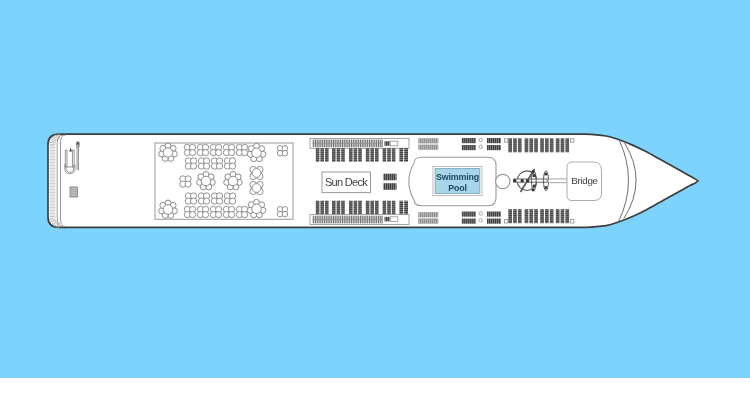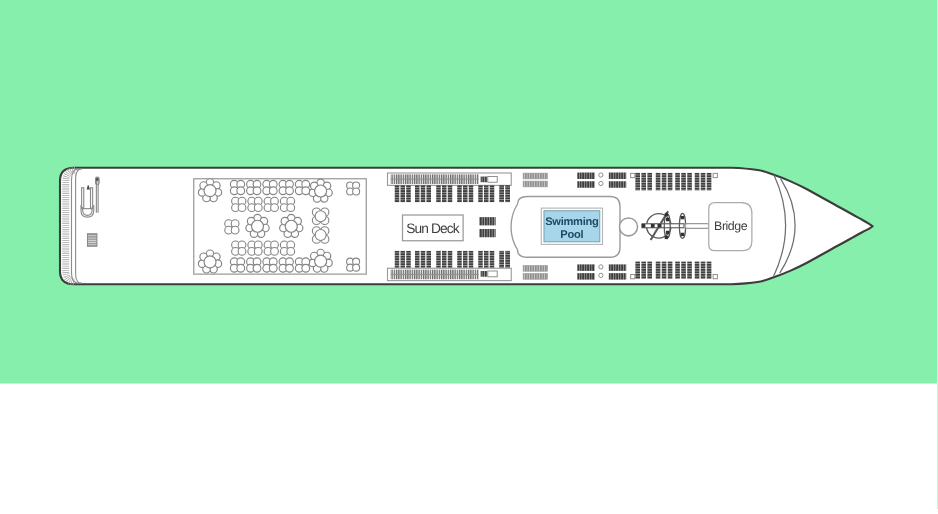--- a/index.html
+++ b/index.html
@@ -1,16 +1,16 @@
 <!DOCTYPE html>
 <html><head>
 <meta charset="utf-8">
 <style>
   html,body{margin:0;padding:0;background:#ffffff;}
-  .wrap{position:relative;width:750px;height:307px;background:#86efac;overflow:hidden;}
+  .wrap{position:relative;width:750px;height:378px;background:#7dd3fc;overflow:hidden;}
   svg{position:absolute;left:0;top:0;}
   text{font-family:"Liberation Sans",sans-serif;}
 </style>
 </head>
 <body>
 <div class="wrap">
 <svg width="750" height="411" viewBox="0 0 750 411">
 <defs>
 
   <pattern id="dl" width="2" height="2" patternUnits="userSpaceOnUse">

